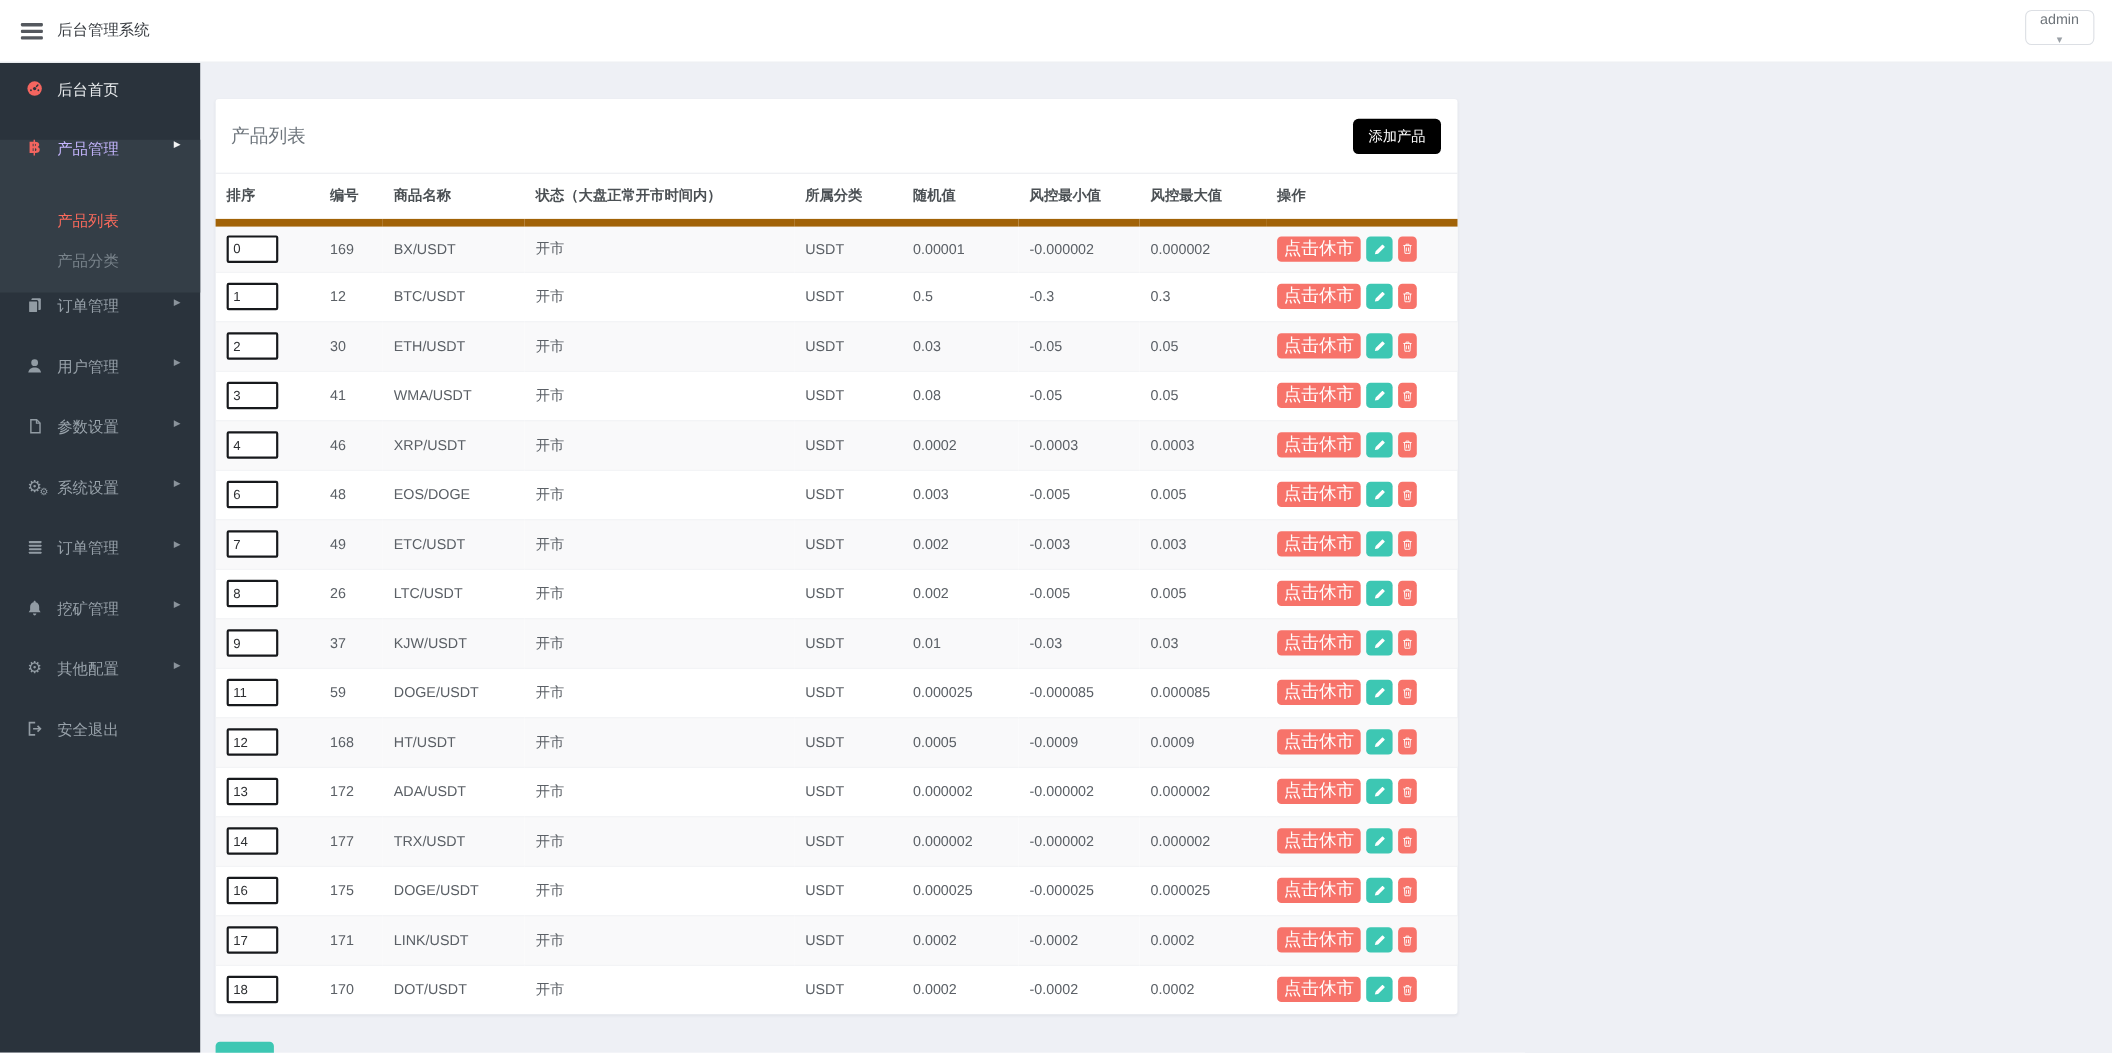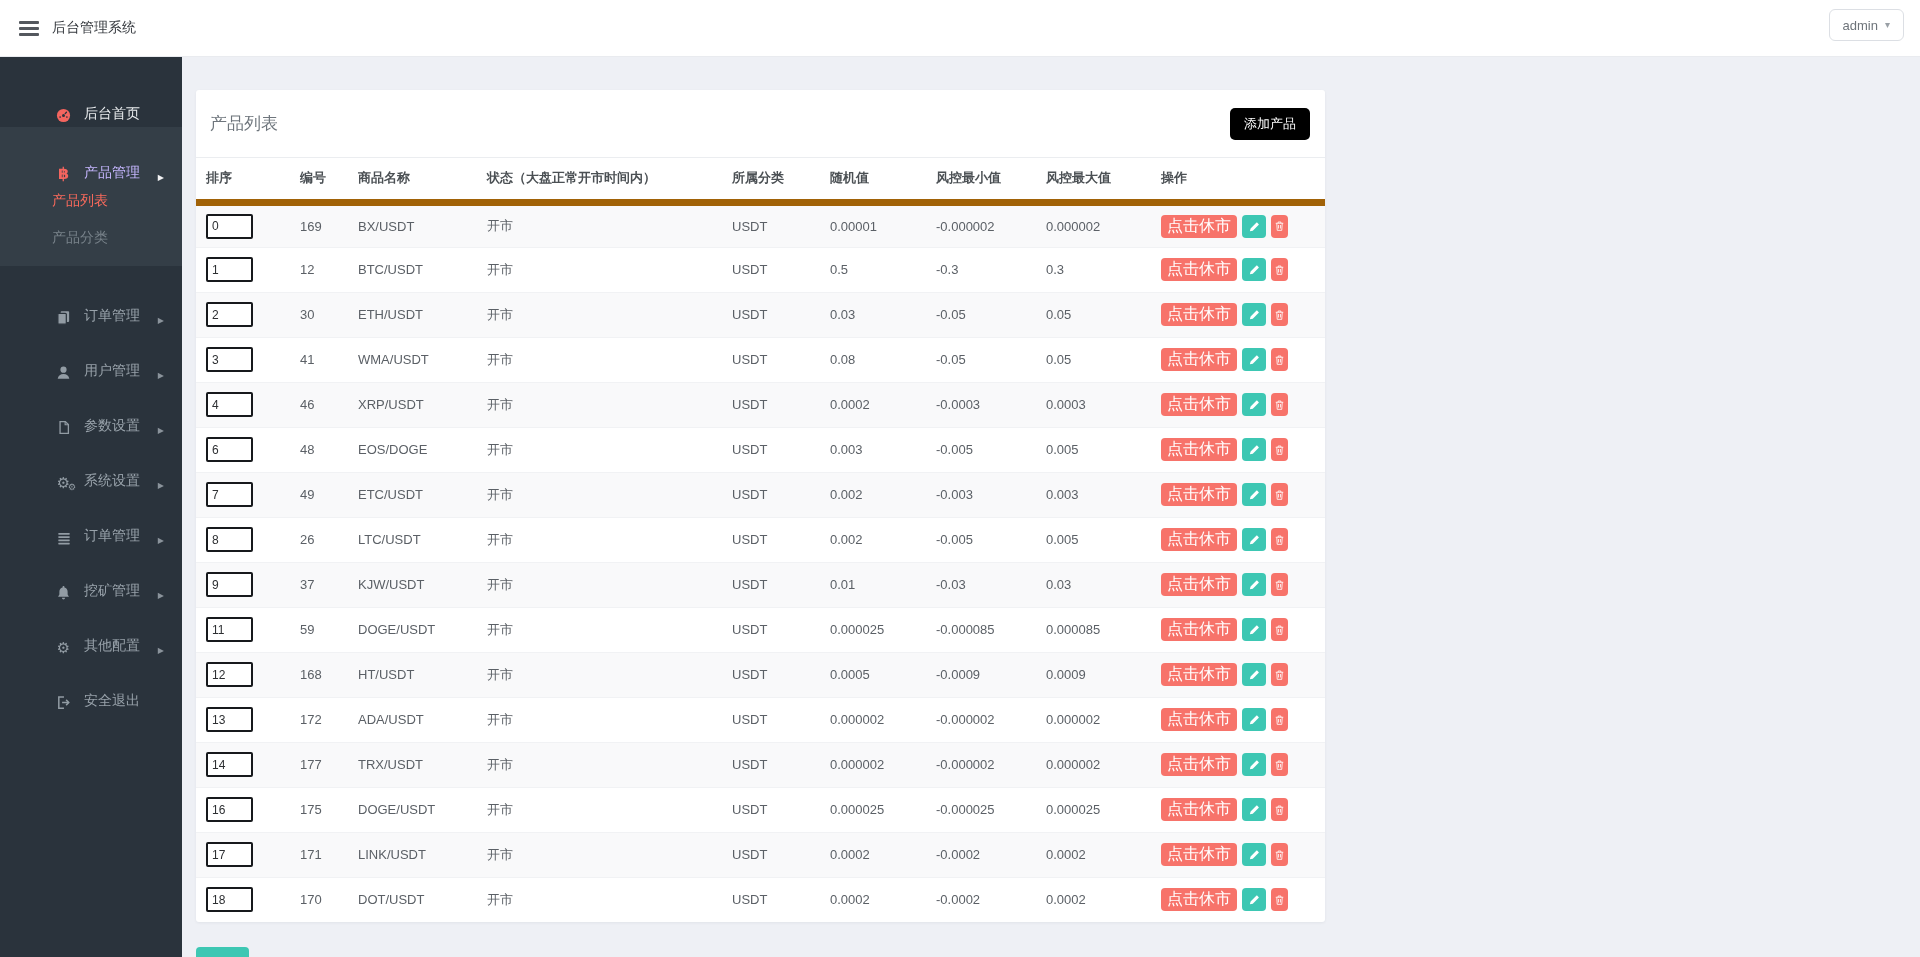--- a/index.html
+++ b/index.html
@@ -10,28 +10,28 @@
     font-family:"Liberation Sans","DejaVu Sans",sans-serif;
   }
   
   .topbar { position:absolute; top:0; left:0; width:1920px; height:57px;
     background:#fff; border-bottom:1px solid #e9ebef; display:flex; align-items:center; z-index:5; }
   .burger { margin-left:19px; width:20px; display:flex; flex-direction:column; gap:3px; cursor:pointer; }
   .burger span { display:block; height:3px; background:#54585e; border-radius:1px; }
   .app-title { margin-left:13px; font-size:14px; color:#35393e; }
   .user-btn { position:absolute; right:16px; top:9px; height:32px; padding:0 13px;
     border:1px solid #dcdfe4; border-radius:6px; background:#fff; color:#6e747a;
-    font-size:13px; display:flex; align-items:center; gap:7px; cursor:pointer; }
+    font-size:13px; display:flex; align-items:center; gap:7px; cursor:pointer;flex-direction:column; }
   .user-caret { color:#9aa0a6; font-size:10px; line-height:1; }
 
   
   .sidebar { position:absolute; top:57px; left:0; width:182px; height:900px;
     background:#2a333c; padding-top:16px; }
-  .side-item { display:flex; align-items:flex-end; height:50px; padding:0 18px 0 22px;
-    color:#98a2aa; font-size:14px; cursor:pointer; text-decoration:none;margin-left:32px; }
+  .side-item { display:flex; align-items:flex-start; height:50px; padding:0 18px 0 22px;
+    color:#98a2aa; font-size:14px; cursor:pointer; text-decoration:none; }
   .side-item.main { height:55px; }
   .s-icon { width:19px; margin-right:11px; display:flex; justify-content:center; align-items:center;
     color:#929ca4; position:relative; flex:none; }
   .s-icon.red { color:#f4655f; }
   .s-icon.baht { font-size:16px; font-weight:bold; line-height:1; }
   .gear-glyph { font-size:15px; line-height:1; }
   .gear-glyph .g2 { position:absolute; font-size:9px; right:-3px; bottom:-2px; }
   .s-label.lit { color:#e9ecee; }
   .s-label.white { color:#c4b5fd; }
   .caret { margin-left:auto; font-size:8px; color:#8a939b; }

